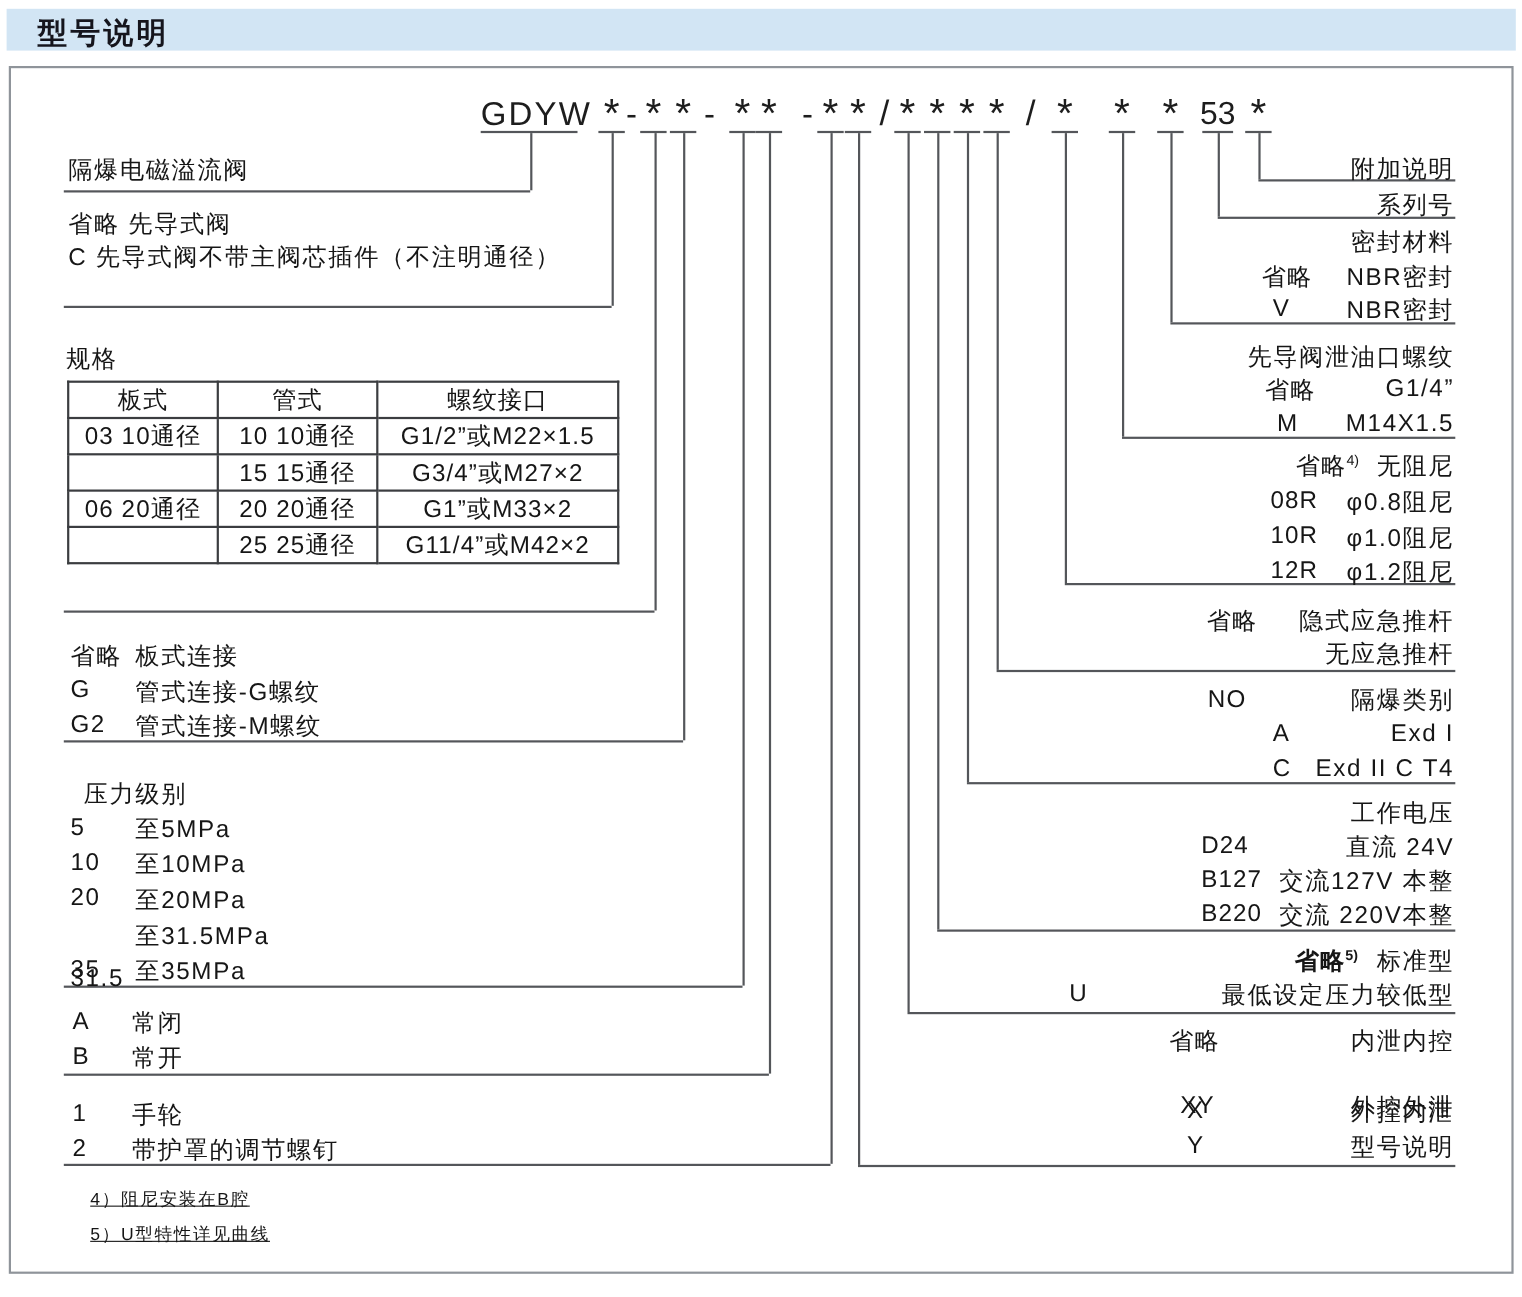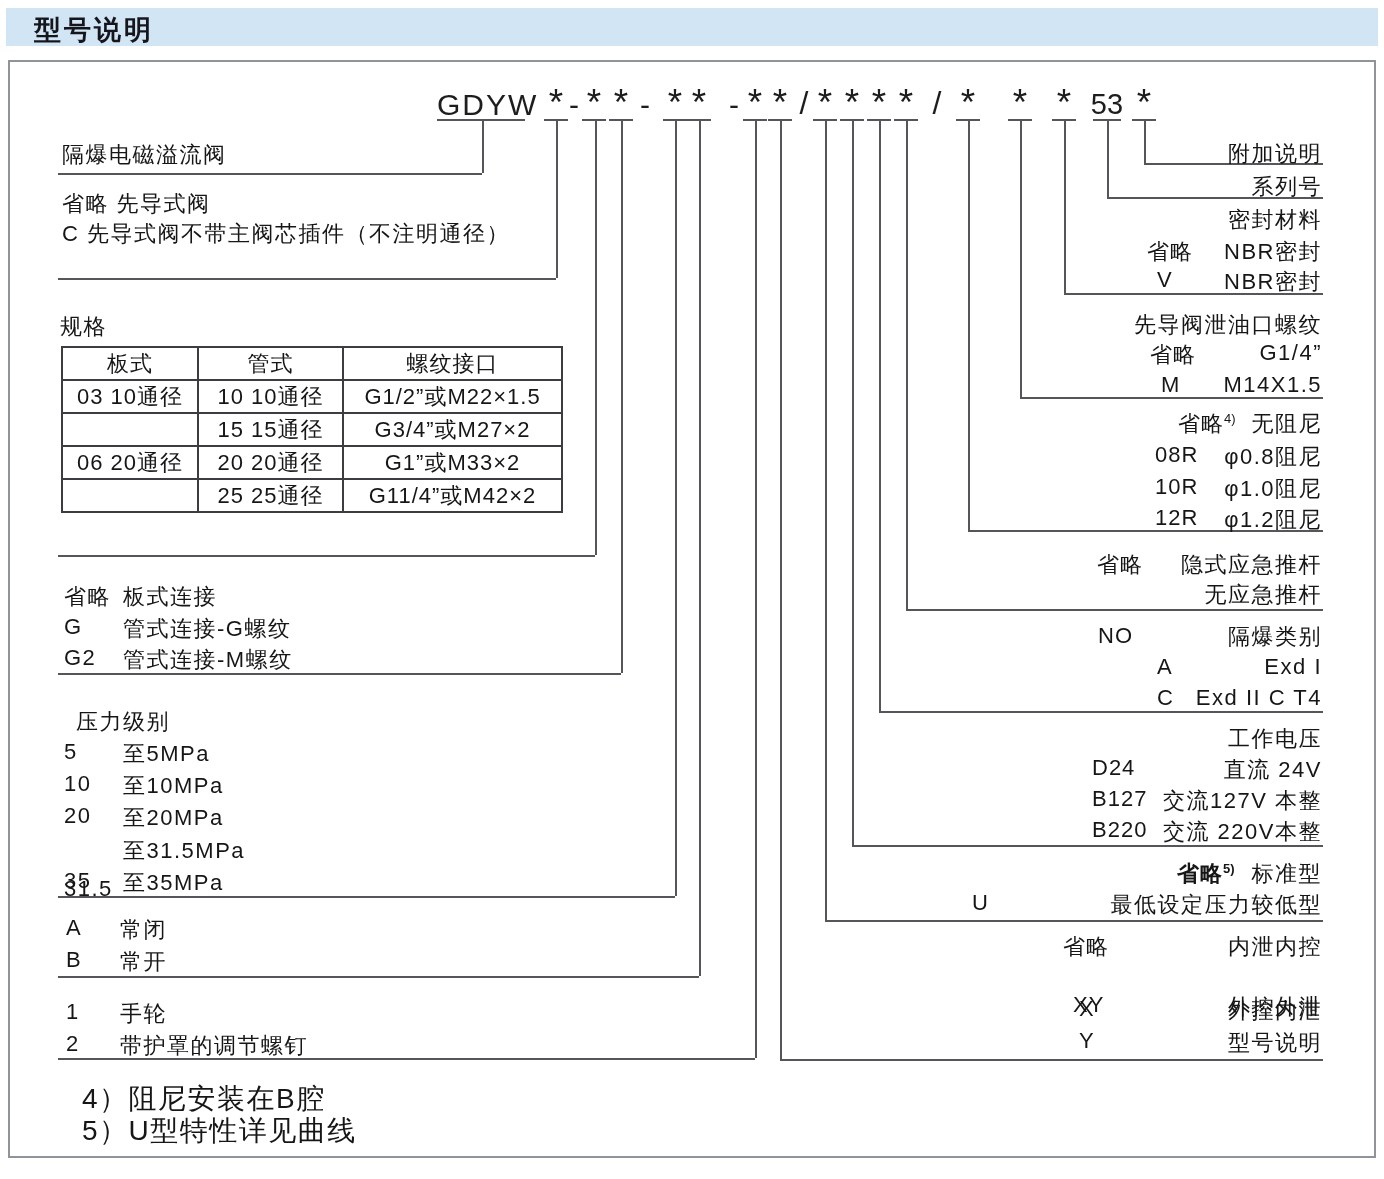--- a/index.html
+++ b/index.html
@@ -21,21 +21,21 @@
   .num{top:88px;font-size:29px;}
   .zh{position:absolute;font-size:22px;letter-spacing:1.5px;white-space:nowrap;color:#161616;}
   .rtitle,.rdesc{position:absolute;right:62px;font-size:22px;letter-spacing:1.5px;
                  white-space:nowrap;text-align:right;color:#161616;}
   .rcode{position:absolute;font-size:22px;letter-spacing:1px;white-space:nowrap;color:#161616;}
   sup{font-size:13px;letter-spacing:0;}
   .spec-table{position:absolute;left:61px;top:346px;border-collapse:collapse;table-layout:fixed;}
   .spec-table td,.spec-table th{border:2px solid #3b3d40;font-size:22px;font-weight:normal;
       text-align:center;padding:0;height:31px;letter-spacing:1px;white-space:nowrap;color:#161616;}
   .c1{width:134px;} .c2{width:143px;} .c3{width:217px;}
-  .fnote{position:absolute;left:82px;font-size:28px;letter-spacing:1.5px;white-space:nowrap;}
+  .fnote{position:absolute;left:82px;font-size:16px;letter-spacing:1.5px;white-space:nowrap;text-decoration:underline;}
 </style>
 </head>
 <body>
 
 <div class="page">
 
   <div class="header-bar">
     <span class="header-title">型号说明</span>
   </div>
 

